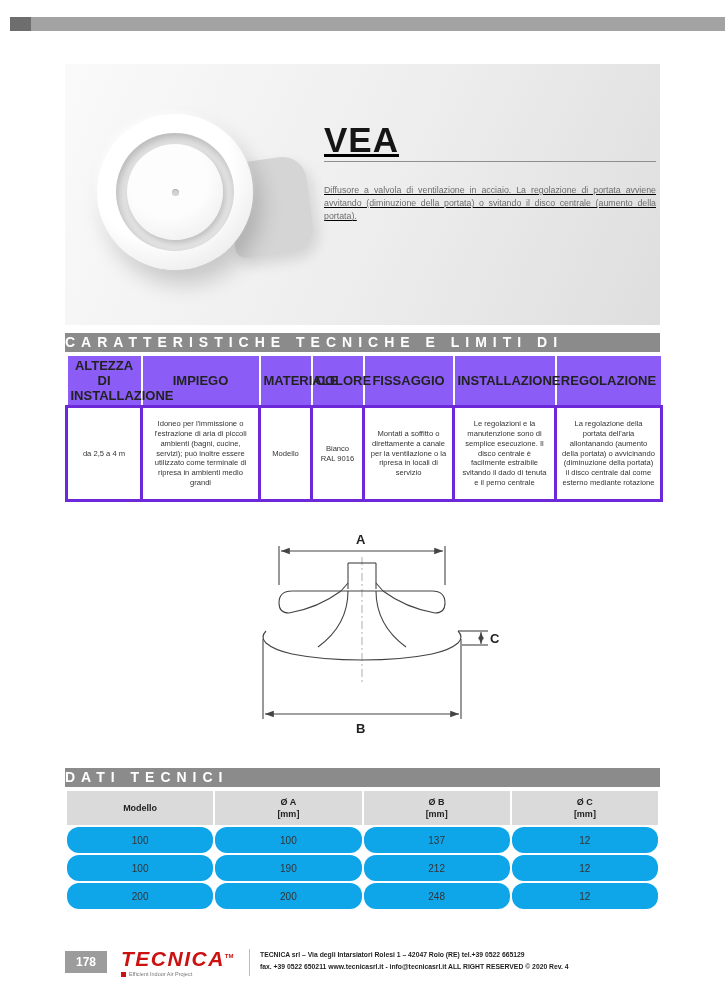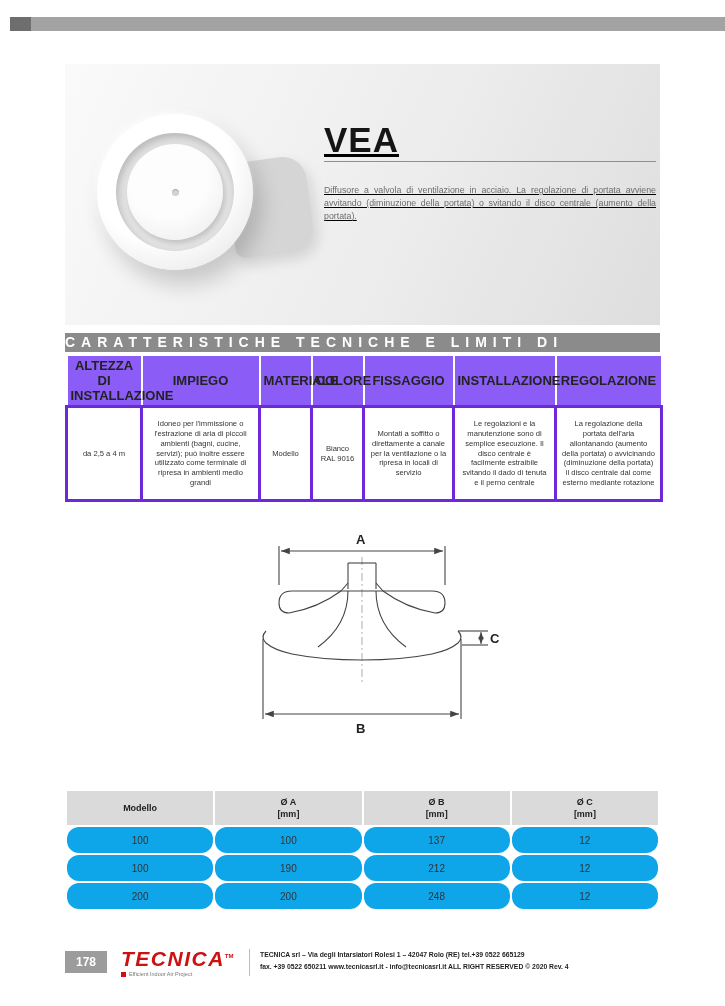--- a/index.html
+++ b/index.html
@@ -177,20 +177,21 @@
         <line x1="43" y1="181" x2="237" y2="181" marker-start="url(#ahr)" marker-end="url(#ah)"></line>
       </g>
       <g fill="#222" font-family="Liberation Sans, sans-serif" font-weight="bold" font-size="13">
         <text x="134" y="11">A</text>
         <text x="134" y="200">B</text>
         <text x="268" y="110">C</text>
       </g>
     </svg>
   </div>
 
+  <div class="section-bar bar-2">DATI TECNICI</div>
 
   <table class="dt-table">
     <thead>
       <tr>
         <th>
           <div>Modello</div>
         </th>
         <th>
           <div>Ø A</div>
           <div>[mm]</div>

